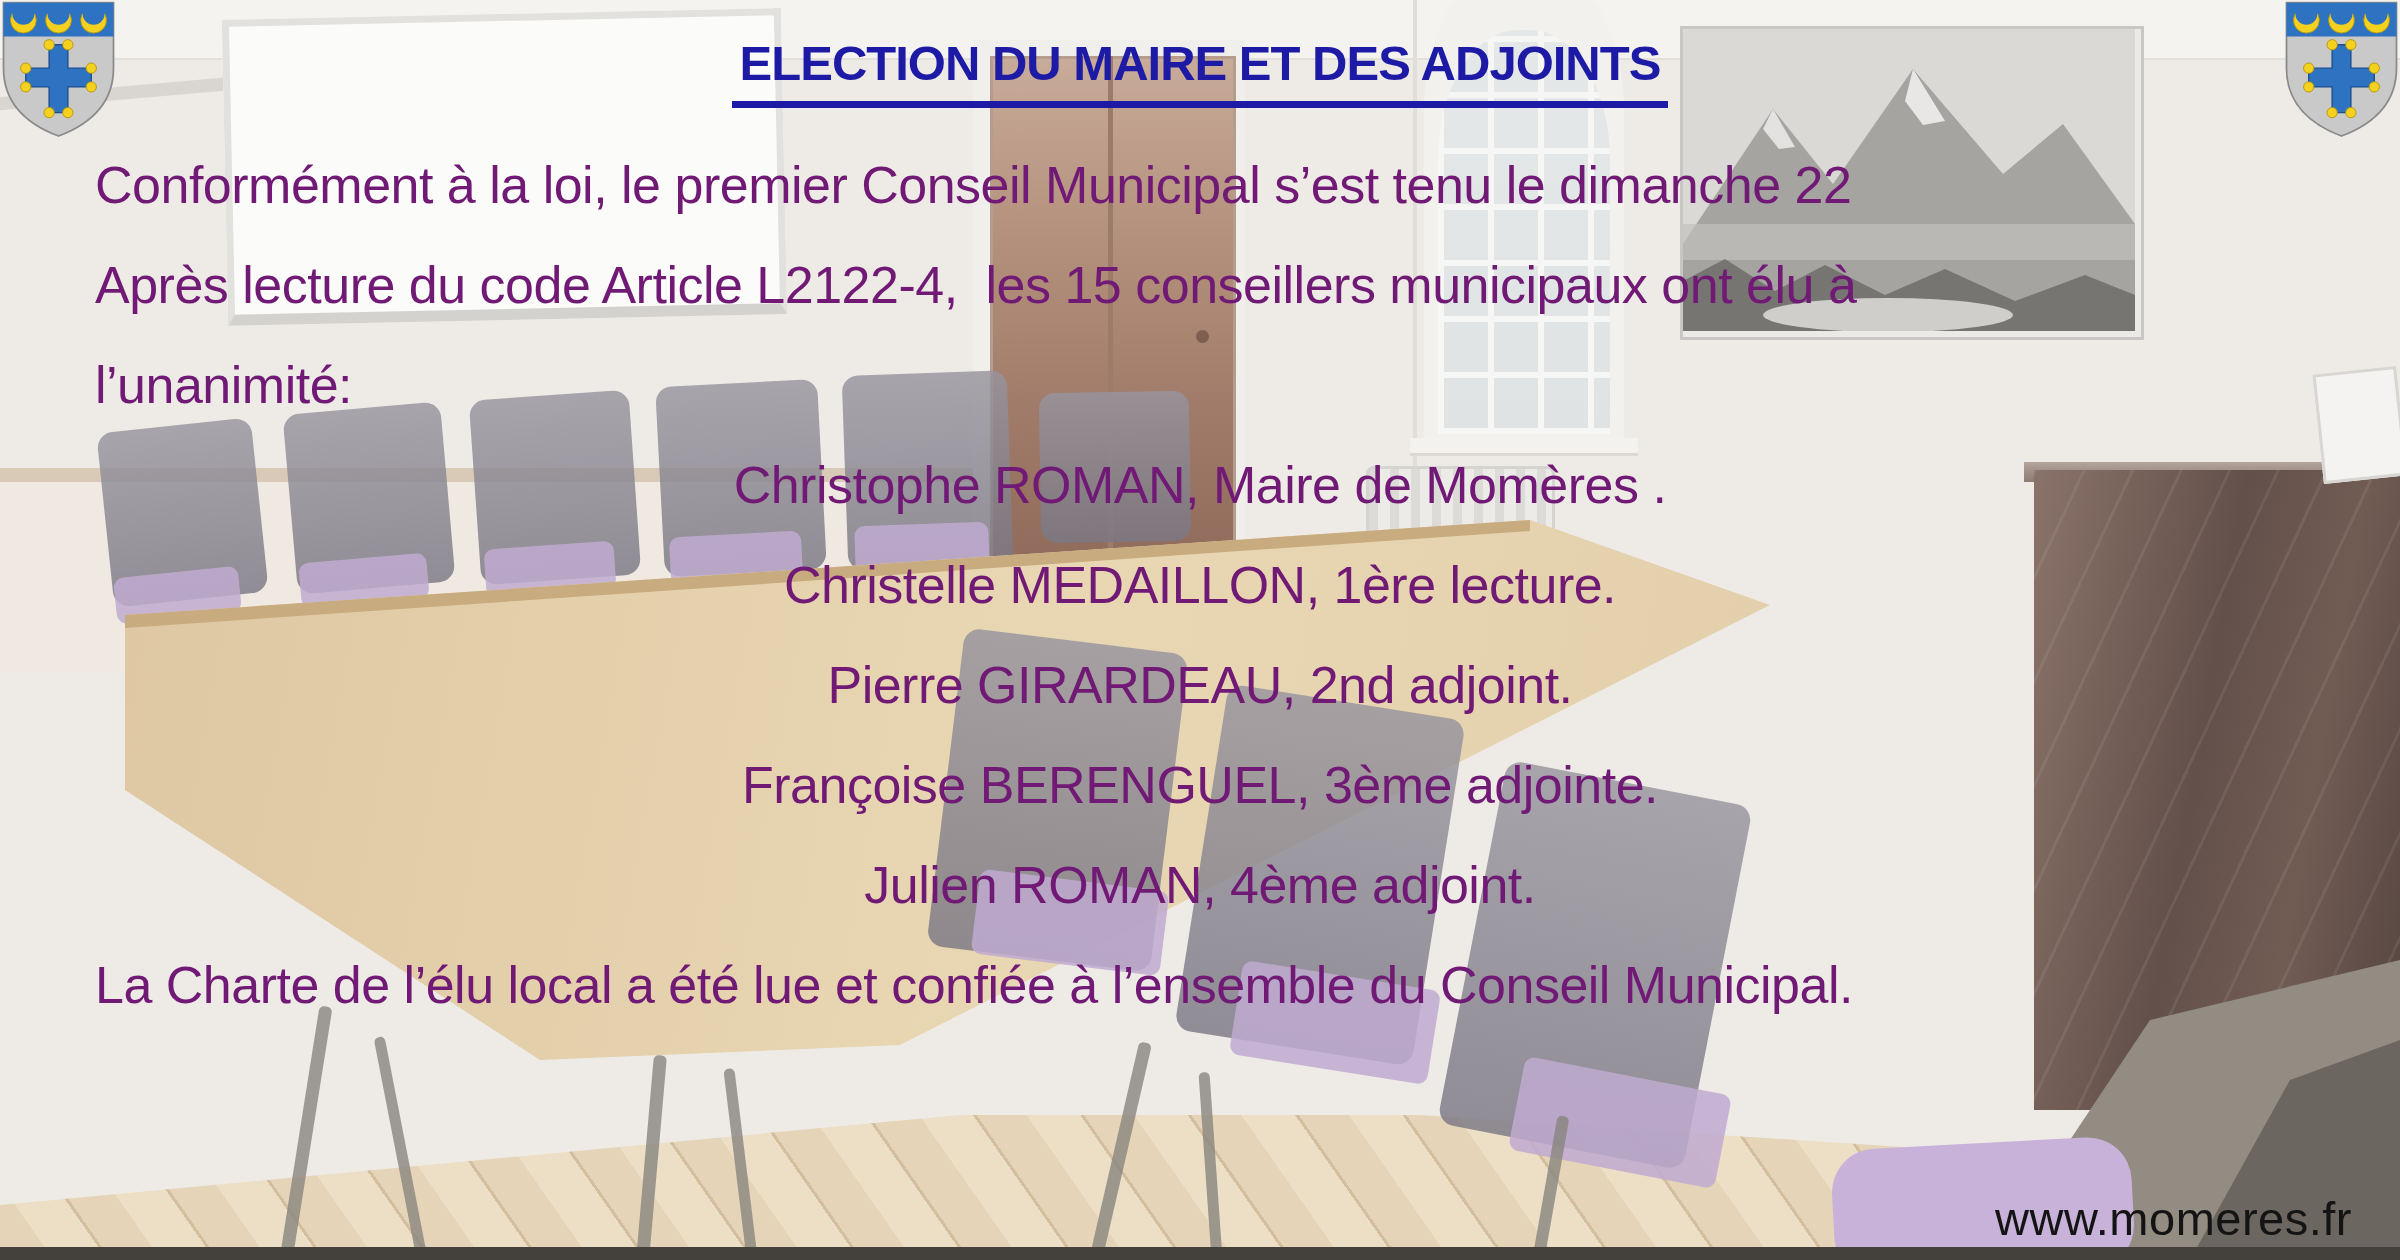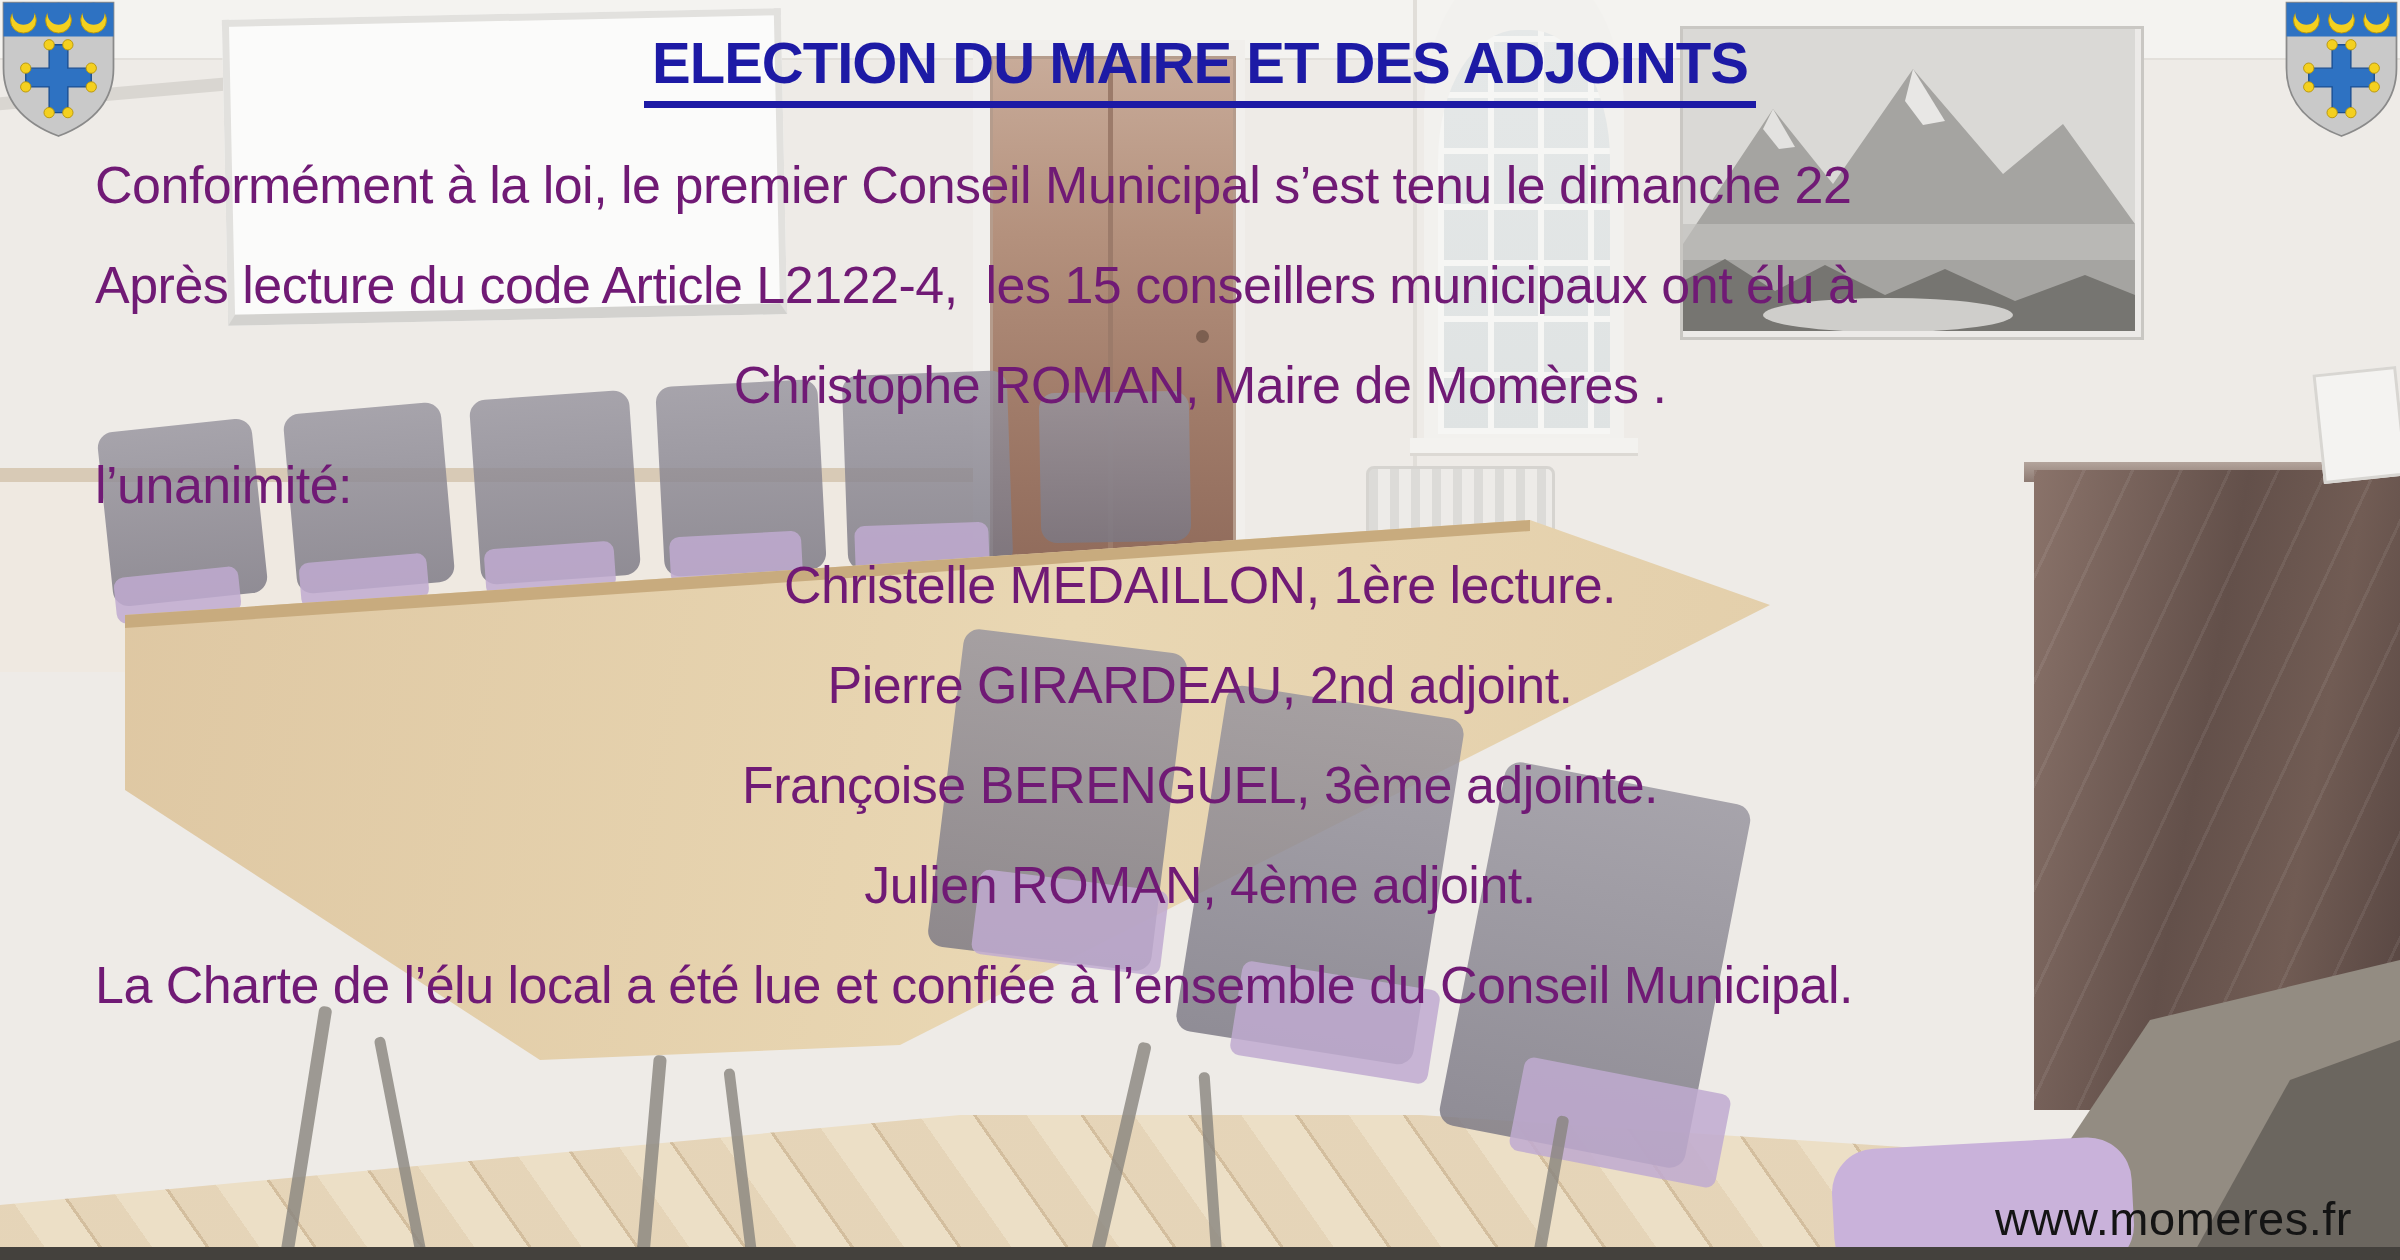--- a/index.html
+++ b/index.html
@@ -59,21 +59,21 @@
     clip-path:polygon(2150px 1020px,2400px 960px,2400px 1260px,1990px 1260px);background:#938c82;}
   .stone-dark{left:0;top:0;width:2400px;height:1260px;
     clip-path:polygon(2290px 1080px,2400px 1040px,2400px 1260px,2190px 1260px);background:#6b665f;}
   .purple-chair{left:1833px;top:1143px;width:300px;height:132px;background:#c9b2da;border-radius:44px;transform:rotate(-3deg);}
   .bottom-strip{left:0;top:1247px;width:2400px;height:13px;background:#44413d;}
   
   .blason{position:absolute;top:0;}
   .blason.left{left:0;}
   .blason.right{right:0;}
   .title{position:absolute;top:26px;left:0;right:0;margin:0;text-align:center;font-weight:700;}
-  .title-inner{display:inline-block;font-size:58px;line-height:74px;letter-spacing:-1px;
+  .title-inner{display:inline-block;font-size:49px;line-height:74px;letter-spacing:-1px;
     color:#1d1aa5;border-bottom:7px solid #1d1aa5;padding:0 8px 1px;}
   .text-block{position:absolute;top:135px;left:95px;right:95px;}
   .line{font-size:52px;line-height:100px;height:100px;color:#701a75;white-space:pre;letter-spacing:-0.5px;}
   .line.center{text-align:center;}
   .website{position:absolute;right:48px;bottom:14px;font-size:47px;color:#141414;letter-spacing:0.5px;}
 </style>
 </head>
 <body>
 
 <div class="canvas">
@@ -197,22 +197,22 @@
     </g>
   </svg>
 
   <h1 class="title">
     <span class="title-inner">ELECTION DU MAIRE ET DES ADJOINTS</span>
   </h1>
 
   <div class="text-block">
     <div class="line">Conformément à la loi, le premier Conseil Municipal s’est tenu le dimanche 22</div>
     <div class="line">Après lecture du code Article L2122-4,  les 15 conseillers municipaux ont élu à</div>
+    <div class="line">l’unanimité:</div>
     <div class="line center">Christophe ROMAN, Maire de Momères .</div>
-    <div class="line">l’unanimité:</div>
     <div class="line center">Christelle MEDAILLON, 1ère lecture.</div>
     <div class="line center">Pierre GIRARDEAU, 2nd adjoint.</div>
     <div class="line center">Françoise BERENGUEL, 3ème adjointe.</div>
     <div class="line center">Julien ROMAN, 4ème adjoint.</div>
     <div class="line">La Charte de l’élu local a été lue et confiée à l’ensemble du Conseil Municipal.</div>
   </div>
 
   <div class="website">www.momeres.fr</div>
 
 </div>

